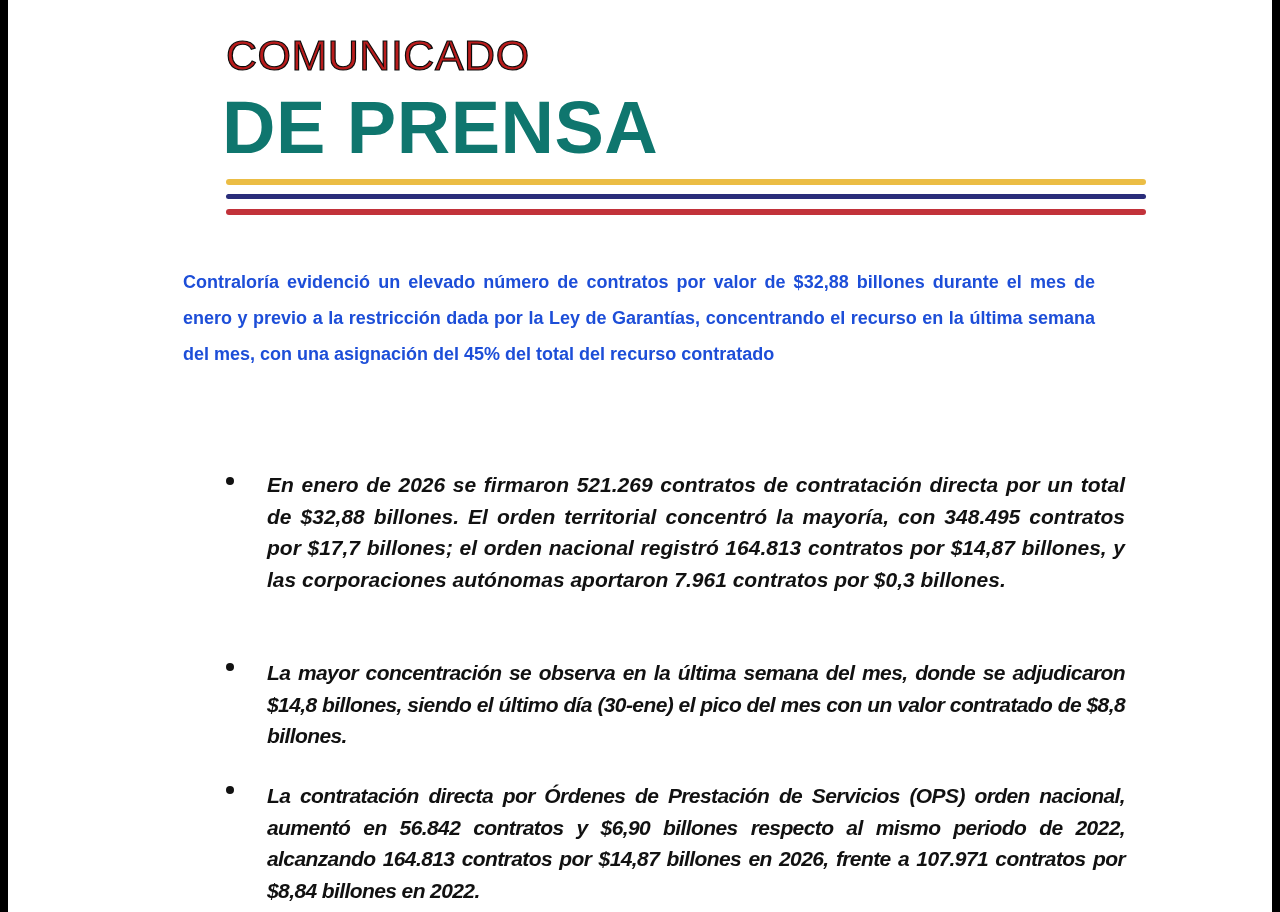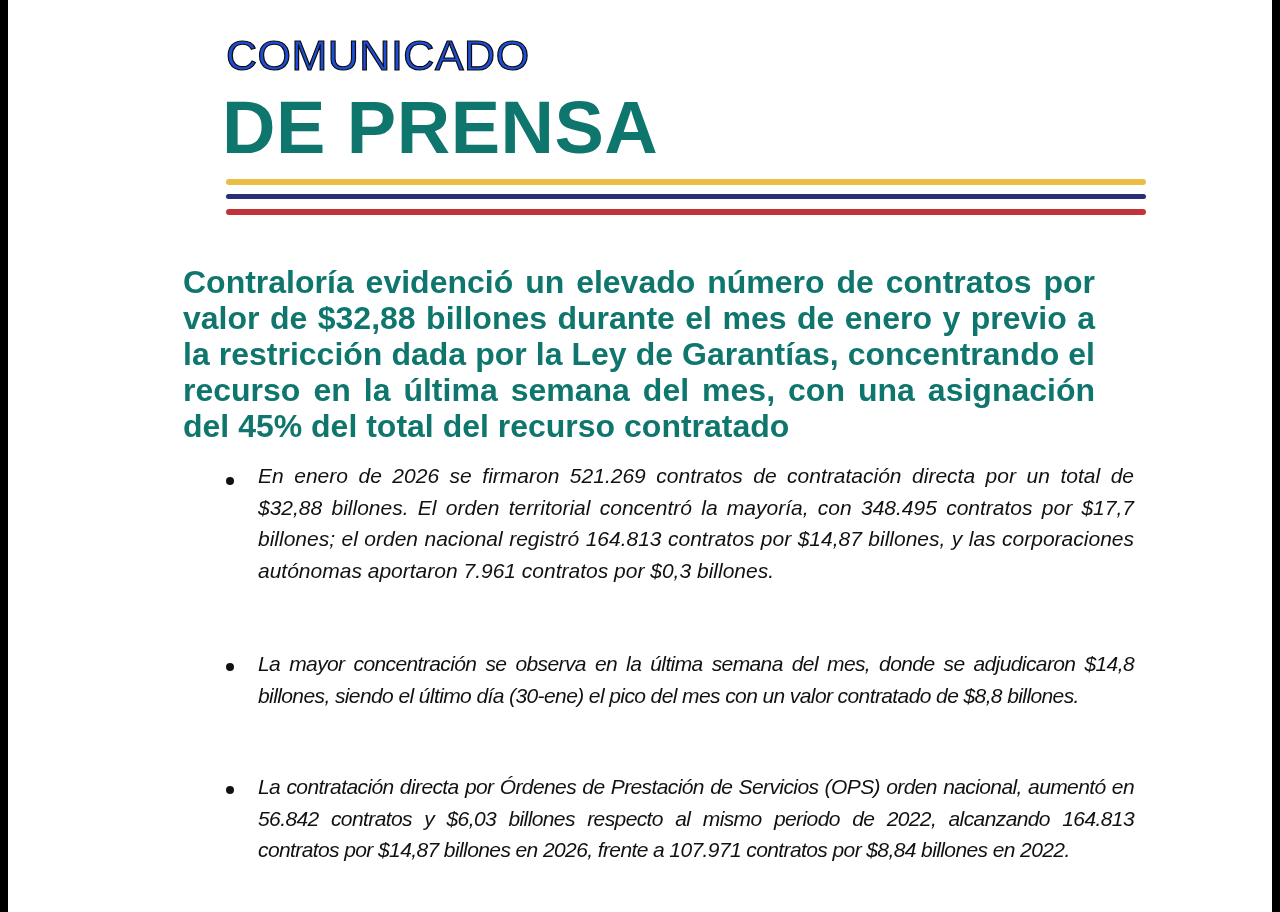--- a/index.html
+++ b/index.html
@@ -5,44 +5,44 @@
   html, body { margin: 0; padding: 0; }
   body {
     width: 1280px; height: 912px; overflow: hidden; position: relative;
     background: #ffffff;
     font-family: "Liberation Sans", sans-serif;
   }
   .border-left { position: absolute; left: 0; top: 0; width: 8px; height: 912px; background: #000; }
   .border-right { position: absolute; right: 0; top: 0; width: 8px; height: 912px; background: #000; }
   .title1 {
     position: absolute; left: 226px; top: 30px;
-    font-size: 43px; font-weight: 400; color: #1d4ed8; letter-spacing: 0.5px;
+    font-size: 43px; font-weight: 400; color: #b91c1c; letter-spacing: 0.5px;
     -webkit-text-stroke: 1.2px #0a0a0a; line-height: 50px; white-space: nowrap;
   }
   .title2 {
     position: absolute; left: 222px; top: 86px;
     font-size: 74px; font-weight: 700; color: #0f766e; letter-spacing: 0.5px;
     line-height: 84px; white-space: nowrap;
   }
   .stripe { position: absolute; left: 226px; width: 920px; height: 6px; border-radius: 3px; }
   .stripe.yellow { top: 179px; background: #ebbd45; }
   .stripe.blue { top: 194px; background: #2a2d7a; height: 5px; }
   .stripe.red { top: 209px; background: #c2323a; height: 6px; }
   .headline {
     position: absolute; left: 183px; top: 264px; width: 912px;
-    font-size: 32px; font-weight: 700; color: #0f766e; line-height: 36px;
+    font-size: 18px; font-weight: 700; color: #1d4ed8; line-height: 36px;
     text-align: justify;
   }
   .bullets { position: absolute; left: 220px; top: 460px; width: 876px; margin: 0; padding: 0; list-style: none; }
   .bullet { position: relative; padding-left: 38px; margin: 0; }
   .bullet .dot {
     position: absolute; left: 6px; width: 8px; height: 8px; border-radius: 50%; background: #111;
   }
   .bullet p {
-    margin: 0; font-size: 21px; font-style: italic; font-weight: 400; color: #111;
+    margin: 9px; font-size: 21px; font-style: italic; font-weight: 700; color: #111;
     line-height: 31.5px; text-align: justify;
   }
   .b1 { position: absolute; top: 0; left: 0; width: 876px; }
   .b1 .dot { top: 17px; }
   .b2 { position: absolute; top: 188px; left: 0; width: 876px; }
   .b2 .dot { top: 15px; }
   .b2 p { letter-spacing: -0.6px; }
   .b3 { position: absolute; top: 311px; left: 0; width: 876px; }
   .b3 .dot { top: 15px; }
   .b3 p { letter-spacing: -0.6px; }
@@ -66,15 +66,15 @@
   <li class="bullet b1">
     <span class="dot"></span>
     <p>En enero de 2026 se firmaron 521.269 contratos de contratación directa por un total de $32,88 billones. El orden territorial concentró la mayoría, con 348.495 contratos por $17,7 billones; el orden nacional registró 164.813 contratos por $14,87 billones, y las corporaciones autónomas aportaron 7.961 contratos por $0,3 billones.</p>
   </li>
   <li class="bullet b2">
     <span class="dot"></span>
     <p>La mayor concentración se observa en la última semana del mes, donde se adjudicaron $14,8 billones, siendo el último día (30-ene) el pico del mes con un valor contratado de $8,8 billones.</p>
   </li>
   <li class="bullet b3">
     <span class="dot"></span>
-    <p>La contratación directa por Órdenes de Prestación de Servicios (OPS) orden nacional, aumentó en 56.842 contratos y $6,03 billones respecto al mismo periodo de 2022, alcanzando 164.813 contratos por $14,87 billones en 2026, frente a 107.971 contratos por $8,84 billones en 2022.</p>
+    <p>La contratación directa por Órdenes de Prestación de Servicios (OPS) orden nacional, aumentó en 56.842 contratos y $6,90 billones respecto al mismo periodo de 2022, alcanzando 164.813 contratos por $14,87 billones en 2026, frente a 107.971 contratos por $8,84 billones en 2022.</p>
   </li>
 </ul>
 
 </body></html>

